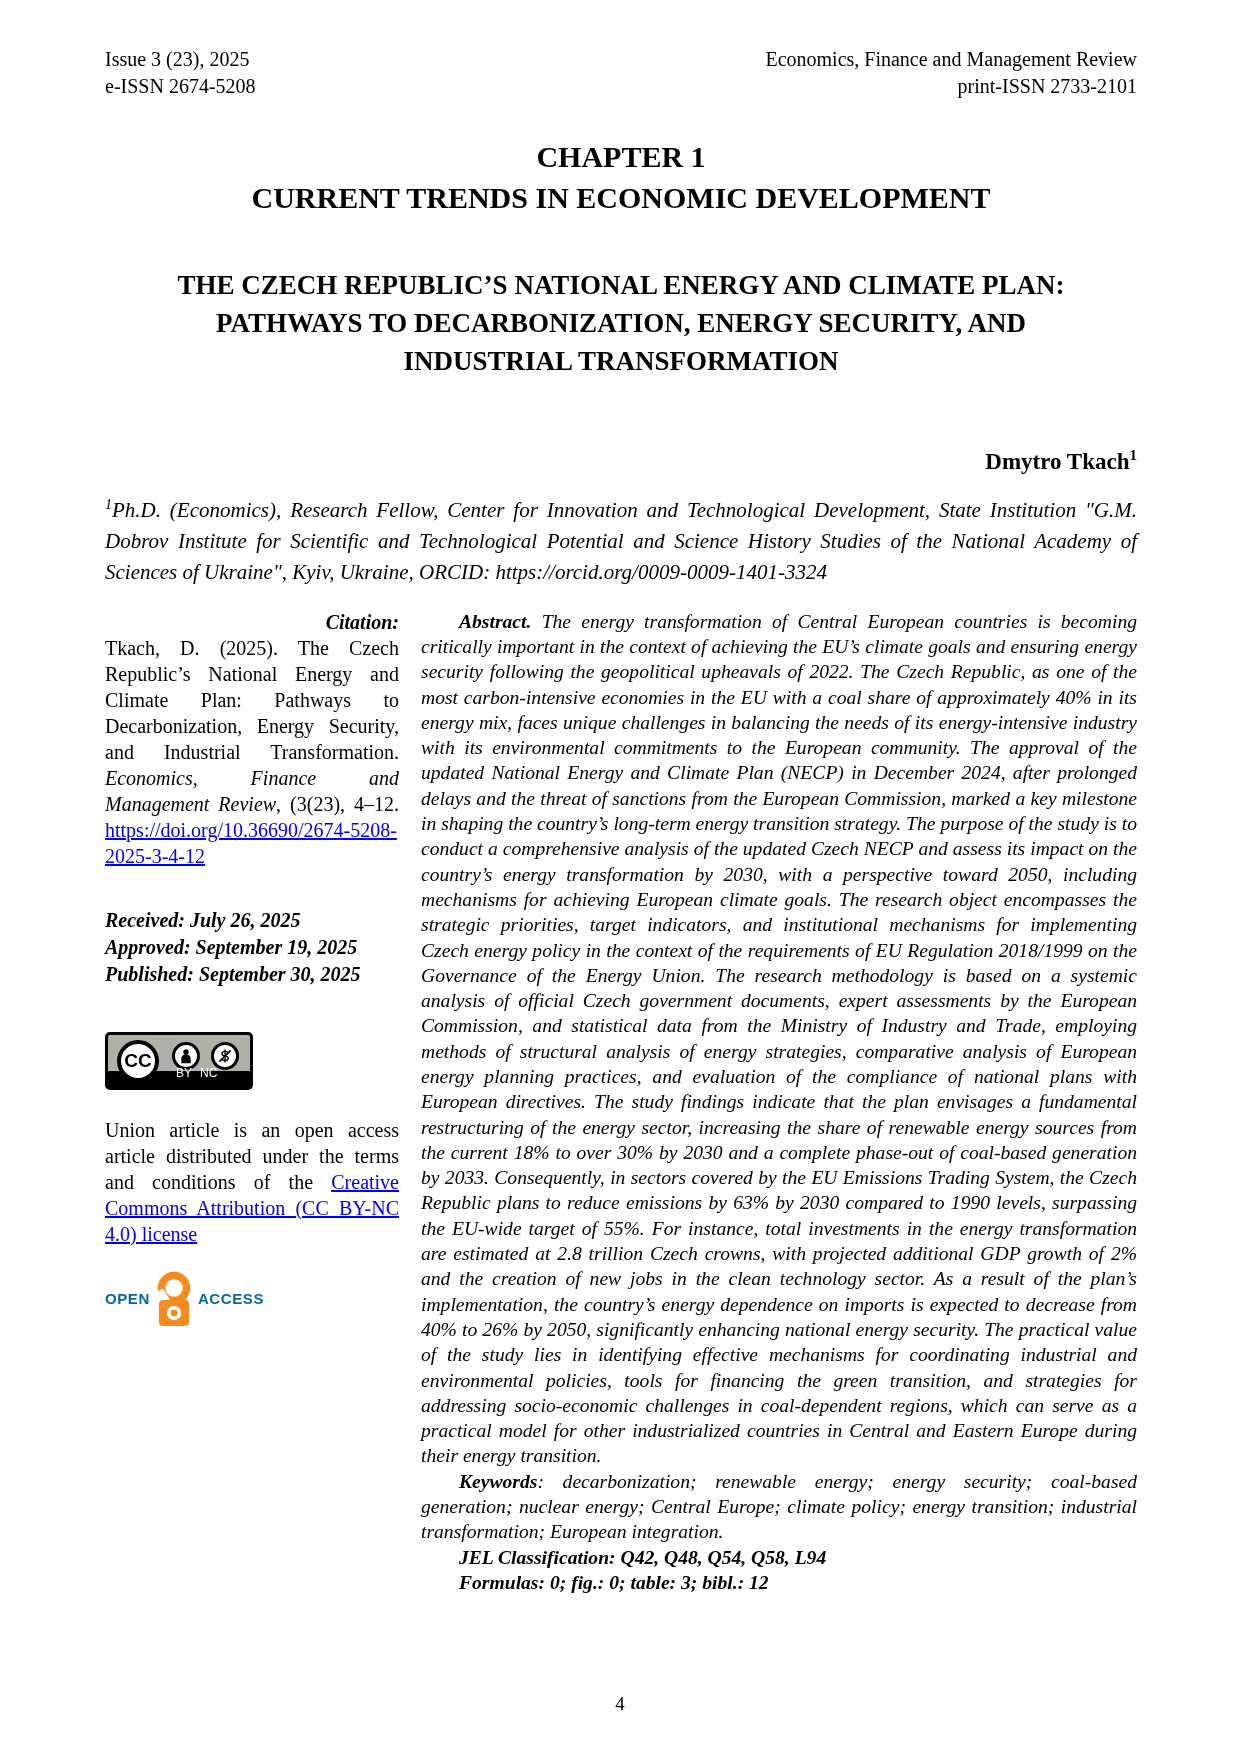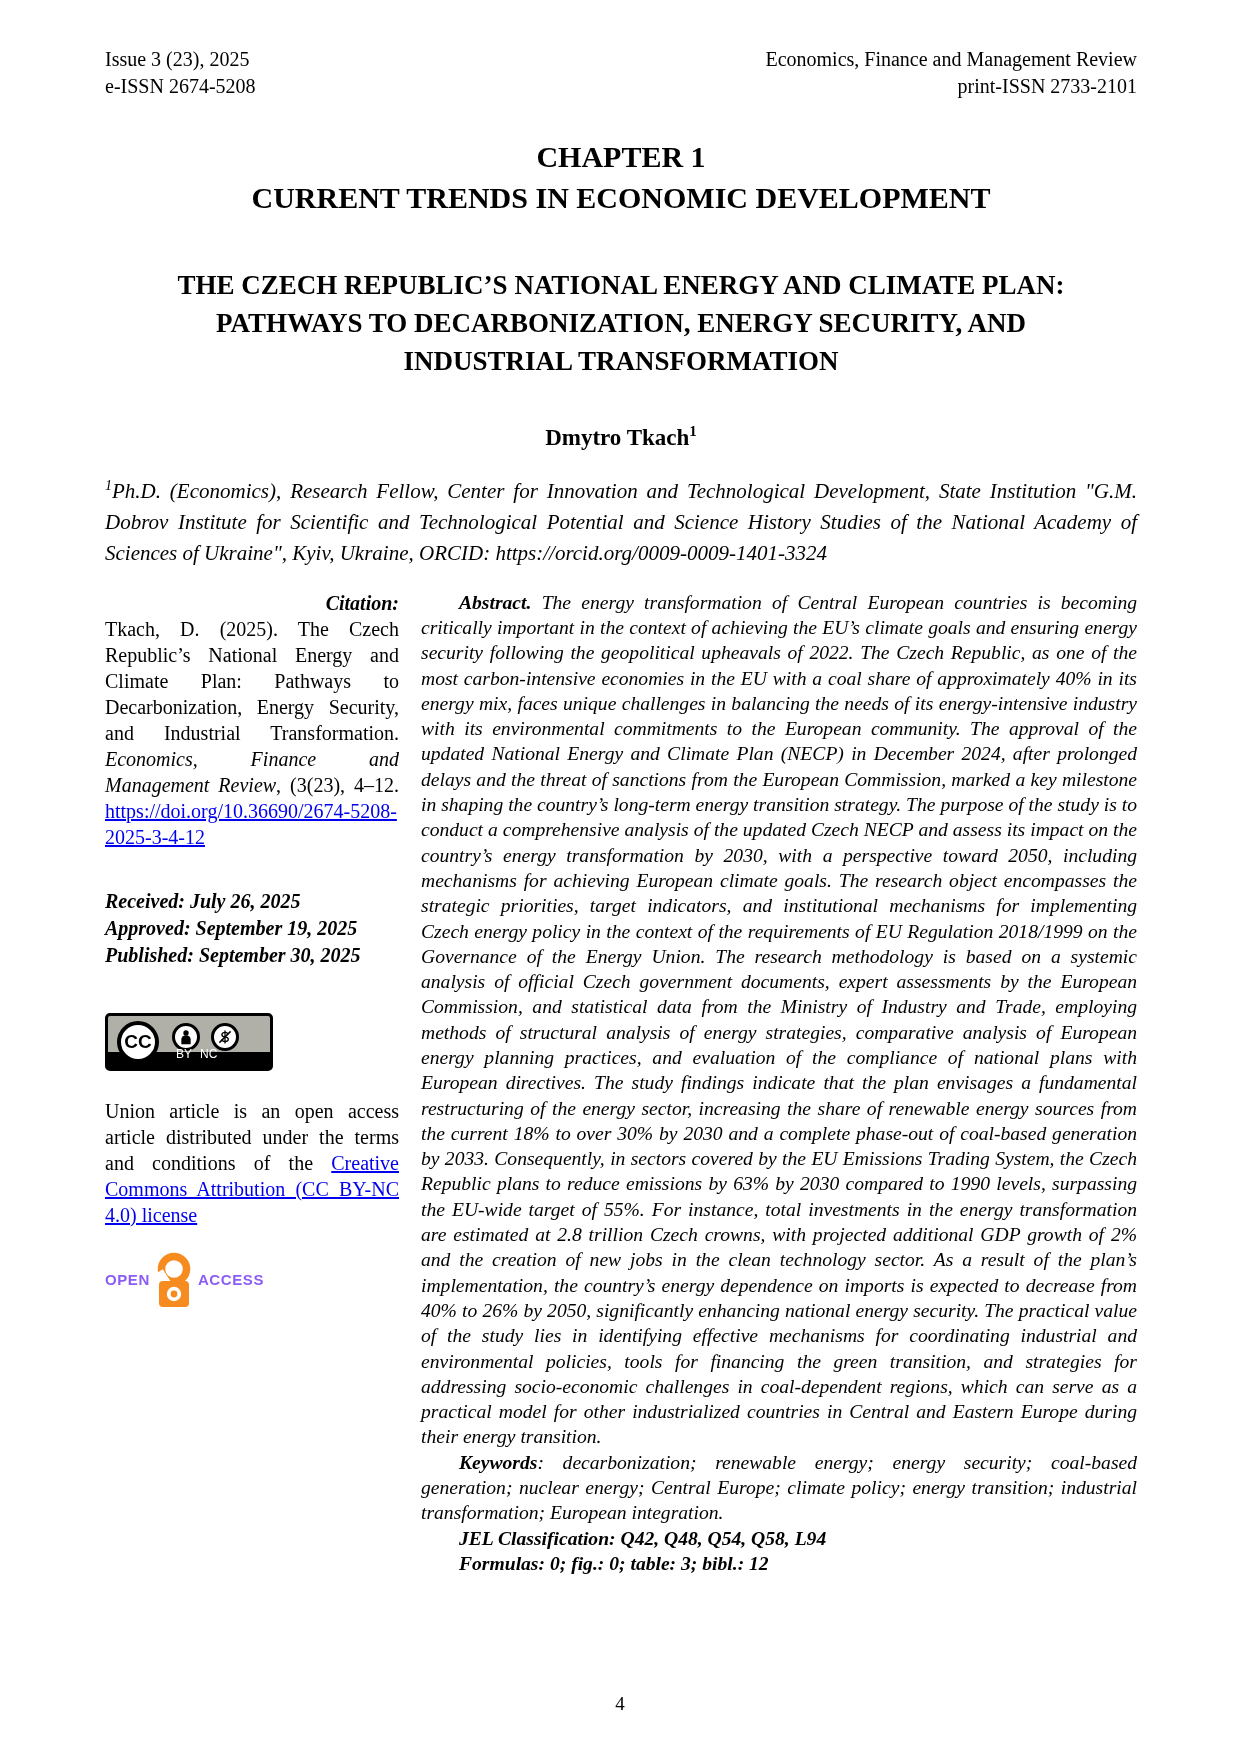--- a/index.html
+++ b/index.html
@@ -17,58 +17,58 @@
   .masthead { display: flex; justify-content: space-between; font-size: 20px; line-height: 27px; }
   .masthead .right { text-align: right; }
 
   
   .chapter { margin-top: 36px; text-align: center; font-weight: bold; font-size: 30px; line-height: 41px; }
 
   
   .article-title { margin: 48px auto 0 auto; width: 960px; text-align: center; font-weight: bold; font-size: 27px; line-height: 38px; }
 
   
-  .author { margin-top: 32px; text-align: center; font-weight: bold; font-size: 23px; line-height: 38px; }
+  .author { margin-top: 61px; text-align: right; font-weight: bold; font-size: 23px; line-height: 29px; }
   .author sup { font-size: 15px; }
 
   
   .affiliation { margin-top: 13px; font-style: italic; font-size: 21px; line-height: 31px; text-align: justify; }
   .affiliation sup { font-size: 14px; }
 
   
   .columns { display: flex; margin-top: 12px; gap: 22px; }
   .col-left { flex: none; width: 294px; font-size: 20px; line-height: 26px; }
   .col-right { flex: 1; font-style: italic; font-size: 19.6px; line-height: 25.3px; text-align: justify; }
 
   .citation-label { font-weight: bold; font-style: italic; text-align: right; }
   .citation-text { margin: 0; text-align: justify; }
   a.link { color: #0000EE; text-decoration: underline; }
   .doi { word-break: break-all; }
 
   .dates { margin-top: 38px; font-weight: bold; font-style: italic; font-size: 20px; line-height: 27px; }
 
   
-  .cc-badge { margin-top: 44px; position: relative; width: 168px; height: 58px; background: #b0b0a8; border: 3px solid #000; border-radius: 5px; }
+  .cc-badge { margin-top: 44px; position: relative; width: 148px; height: 58px; background: #b0b0a8; border: 3px solid #000; border-radius: 5px; }
   .cc-strip { position: absolute; left: 0; right: 0; bottom: 0; height: 16px; background: #000; }
   .cc-circle { position: absolute; left: 9px; top: 5px; width: 42px; height: 42px; background: #fff; border: 4px solid #000; border-radius: 50%;
                display: flex; align-items: center; justify-content: center;
                font-family: "Liberation Sans", sans-serif; font-weight: bold; font-size: 19px; }
   .cc-small { position: absolute; top: 7px; width: 28px; height: 28px; background: #fff; border: 3px solid #000; border-radius: 50%;
               display: flex; align-items: center; justify-content: center; }
   .cc-by { left: 64px; }
   .cc-nc { left: 103px; }
   .cc-strip-label { position: absolute; bottom: 1px; color: #fff; font-family: "Liberation Sans", sans-serif; font-weight: normal; font-size: 12px; }
   .cc-strip-label.by { left: 68px; }
   .cc-strip-label.nc { left: 92px; margin-top: 22px; }
 
   .license-text { margin-top: 27px; text-align: justify; }
 
   
   .oa-logo { margin-top: 14px; display: flex; align-items: center; }
-  .oa-word { font-family: "Liberation Sans", sans-serif; font-weight: bold; font-size: 15px; letter-spacing: 0.6px; color: #8b5cf6; }
+  .oa-word { font-family: "Liberation Sans", sans-serif; font-weight: bold; font-size: 15px; letter-spacing: 0.6px; color: #0369a1; }
   .oa-lock { margin: 0 1px; }
 
   
   .para { margin: 0; text-indent: 38px; }
   .b { font-weight: bold; }
 
   .page-number { position: absolute; left: 0; right: 0; bottom: 40px; text-align: center; font-size: 19px; }
 </style>
 </head>
 <body>

